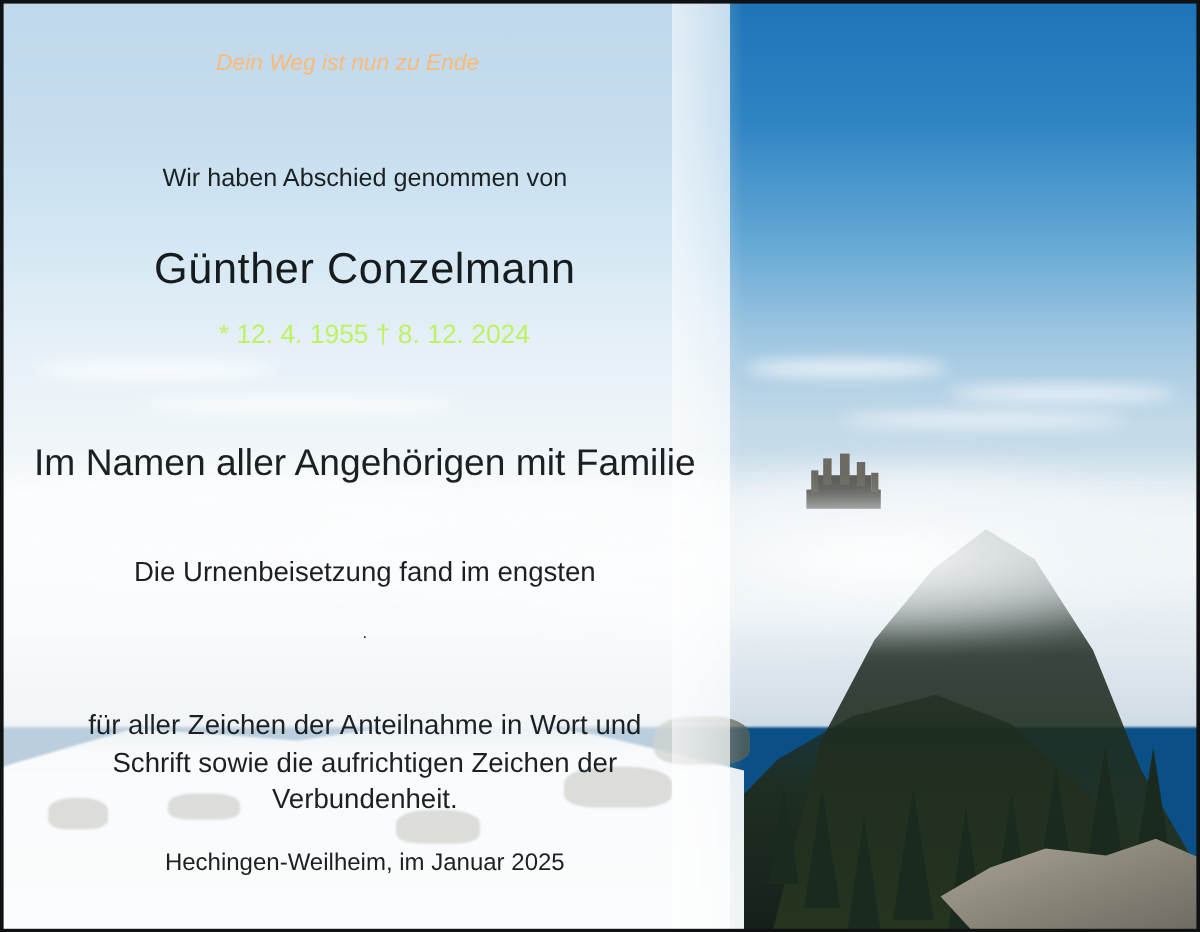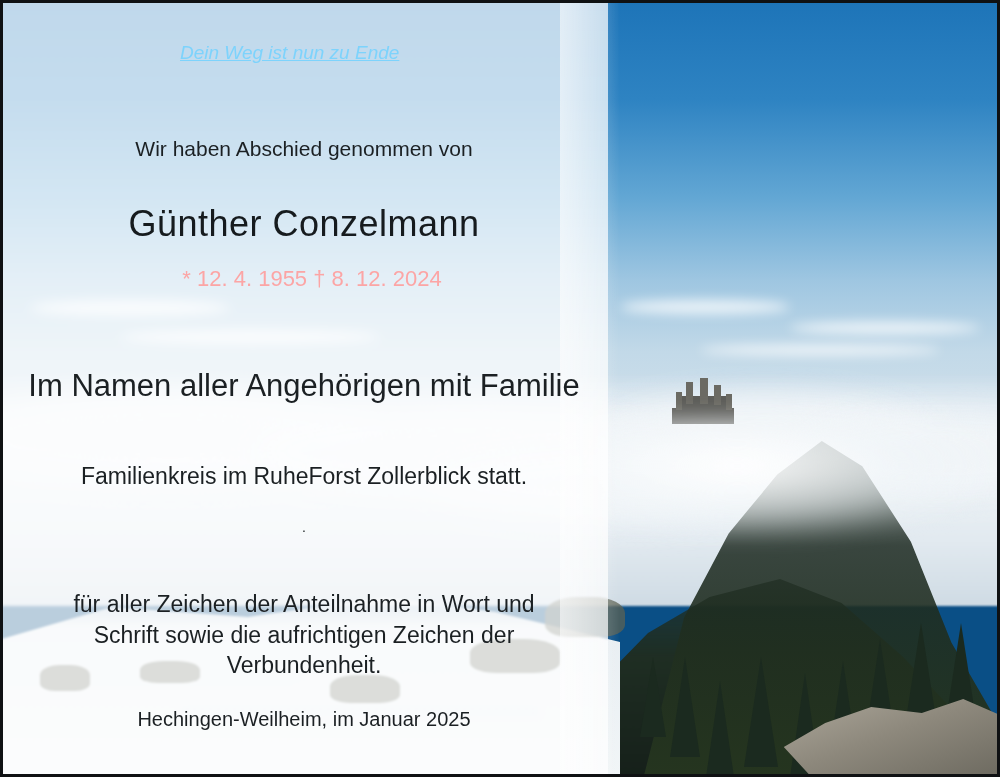--- a/index.html
+++ b/index.html
@@ -169,22 +169,21 @@
     text-align: center;
   }
   .verse {
     position: absolute;
     left: 180px;
     top: 40px;
     text-align: center;
     font-style: italic;
     font-size: 19px;
     line-height: 1.35;
-    color: #7dd3fc;
-    text-decoration: underline;
+    color: #fdba74;
   }
   .line {
     display: block;
     white-space: nowrap;
   }
   .farewell {
     position: absolute;
     left: 0; right: 0;
     top: 137px;
     font-size: 21px;
@@ -197,21 +196,21 @@
     font-size: 36px;
     letter-spacing: .5px;
     color: #161b1e;
     font-weight: 400;
   }
   .dates {
     position: absolute;
     left: 16px; right: 0;
     top: 266px;
     font-size: 22px;
-    color: #fca5a5;
+    color: #bef264;
   }
   .family {
     position: absolute;
     left: 0; right: 0;
     top: 368px;
     font-size: 31px;
     color: #1b2023;
   }
   .burial {
     position: absolute;
@@ -327,21 +326,21 @@
 
     <div class="farewell">Wir haben Abschied genommen von</div>
 
     <div class="name">Günther Conzelmann</div>
 
     <div class="dates">* 12. 4. 1955  † 8. 12. 2024</div>
 
     <div class="family">Im Namen aller Angehörigen mit Familie</div>
 
     <div class="burial">
-      <span class="line">Familienkreis im RuheForst Zollerblick statt.</span>
+      <span class="line">Die Urnenbeisetzung fand im engsten</span>
     </div>
 
     <div class="dot">.</div>
 
 
     <div class="thanks-text">
       <span class="line">für aller Zeichen der Anteilnahme in Wort und</span>
       <span class="line">Schrift sowie die aufrichtigen Zeichen der</span>
       <span class="line">Verbundenheit.</span>
     </div>

